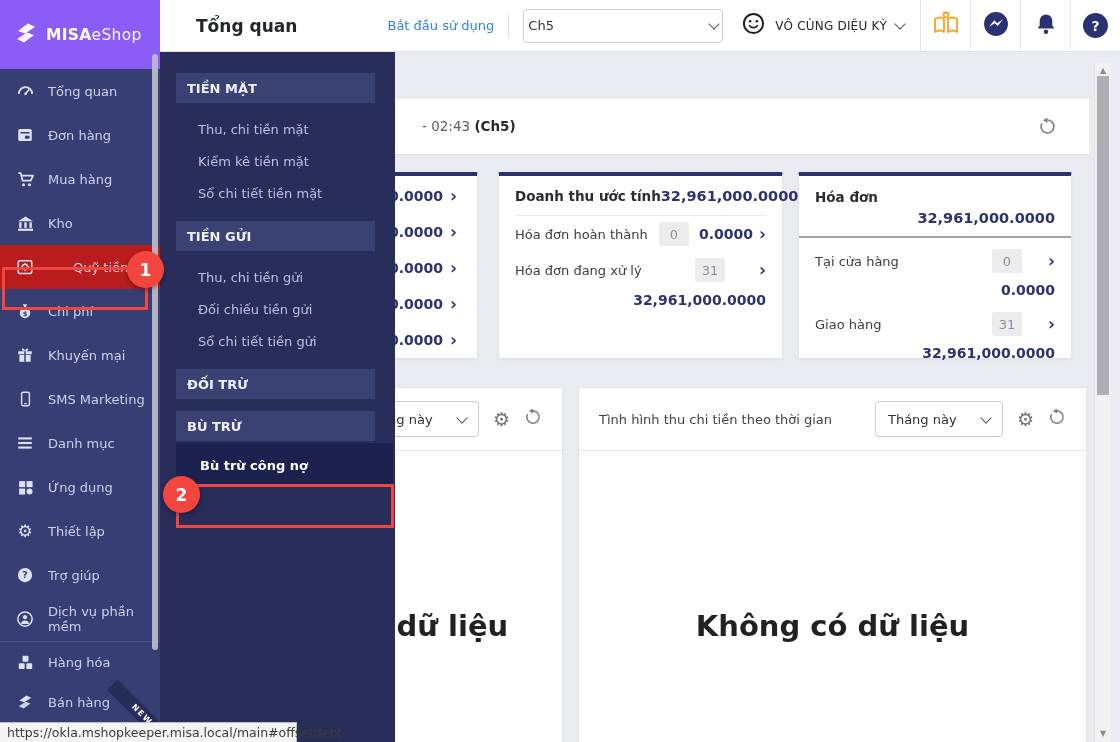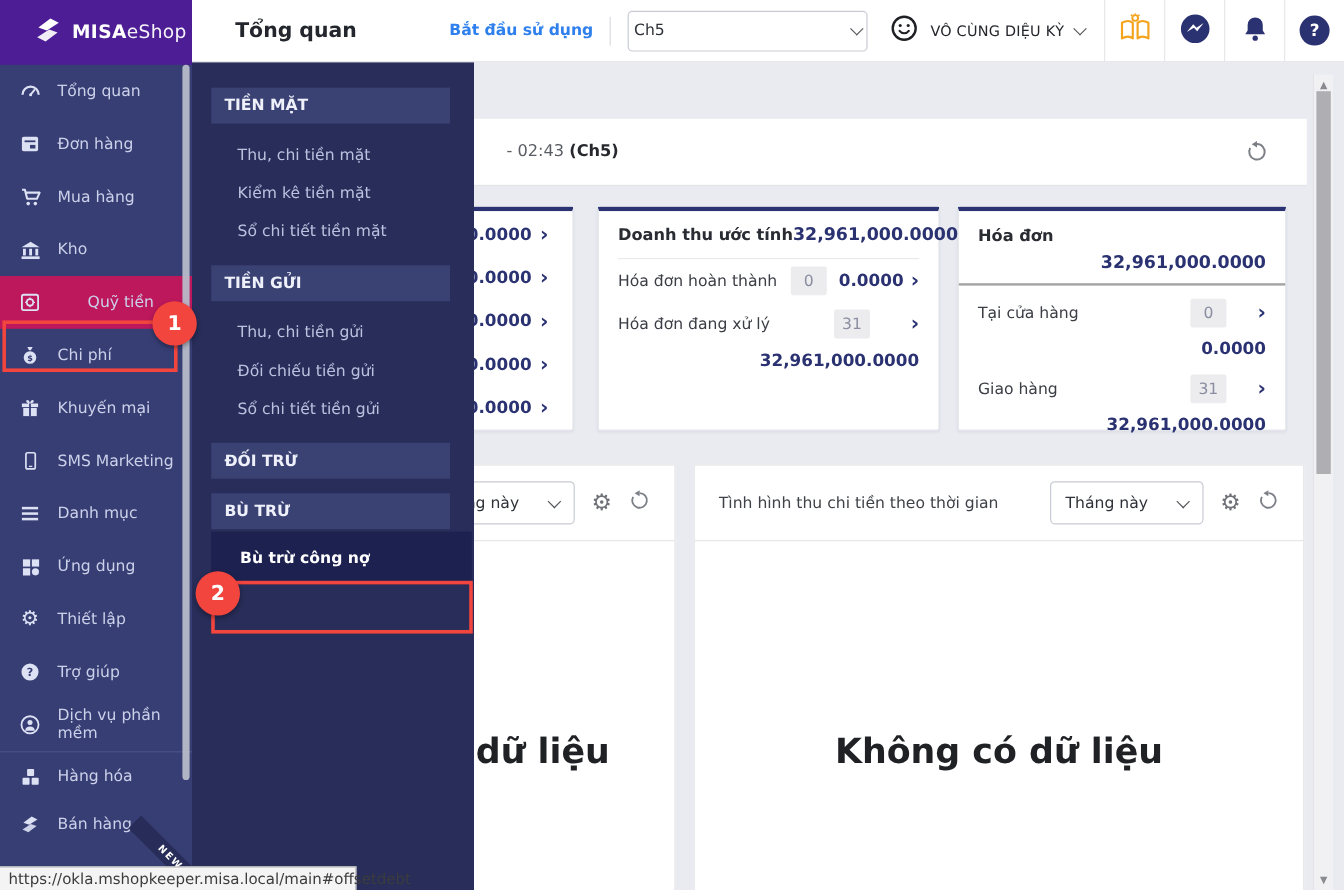--- a/index.html
+++ b/index.html
@@ -4,43 +4,43 @@
 <style>
   html,body{margin:0;padding:0;}
   .app{position:relative;width:1120px;height:742px;overflow:hidden;background:#e9ebf1;
        font-family:"DejaVu Sans","Liberation Sans",sans-serif;-webkit-font-smoothing:antialiased;}
 
   
   .header{position:absolute;left:160px;top:0;width:960px;height:52px;background:#fff;
           border-bottom:1px solid #e2e2e6;display:flex;align-items:center;z-index:3;box-sizing:border-box;}
   .header-title{font-size:17px;font-weight:bold;color:#24262d;margin-left:36px;}
   .header-right{margin-left:auto;display:flex;align-items:center;height:100%;}
-  .start-link{color:#2f80ed;font-size:13px;font-weight:bold;cursor:pointer;white-space:nowrap;}
+  .start-link{color:#2f80ed;font-size:13px;font-weight:normal;cursor:pointer;white-space:nowrap;}
   .vdiv{width:1px;height:24px;background:#dcdce1;margin:0 14px;}
   .branch-select{width:200px;height:34px;border:1px solid #c9cbd4;border-radius:4px;display:flex;
           align-items:center;padding:0 4px;font-size:13px;color:#2e3138;box-sizing:border-box;background:#fff;}
   .chev{width:7px;height:7px;border-right:1.6px solid #55585e;border-bottom:1.6px solid #55585e;
         transform:rotate(45deg);margin-top:-3px;}
   .branch-select .chev{margin-left:auto;}
   .account{display:flex;align-items:center;gap:9px;margin:0 16px 0 18px;}
   .account-name{font-size:12px;font-weight:normal;color:#23252b;letter-spacing:.2px;white-space:nowrap;}
   .icon-cell{width:50px;height:52px;border-left:1px solid #e7e7ea;display:flex;align-items:center;
              justify-content:center;box-sizing:border-box;}
   .q-circle{width:25px;height:25px;border-radius:50%;background:#2b3272;color:#fff;font-size:14px;
             font-weight:bold;display:flex;align-items:center;justify-content:center;}
 
   
   .sidebar{position:absolute;left:0;top:0;width:160px;height:742px;background:#373e74;z-index:5;}
-  .logo{height:54px;background:#4c1d95;display:flex;align-items:center;padding-left:27px;gap:7px;}
+  .logo{height:69px;background:#8b5cf6;display:flex;align-items:center;padding-left:13px;gap:7px;}
   .brand{color:#fff;font-size:15.5px;font-weight:bold;letter-spacing:.3px;}
   .brand-light{font-weight:normal;opacity:.95;}
   .nav-item{height:44px;display:flex;align-items:center;padding-left:15px;gap:13px;color:#ccd1ea;
             font-size:13px;cursor:pointer;}
   .nav-item.compact{height:40px;}
-  .nav-item.selected{background:#be185d;gap:38px;}
+  .nav-item.selected{background:#b91c1c;gap:38px;}
   .nicon{width:20px;display:flex;justify-content:center;align-items:center;flex:none;}
   .nav-divider{height:1px;background:#4b5288;}
   .side-scroll{position:absolute;right:2px;top:54px;width:6px;height:596px;background:#b7bac8;
                border-radius:3px;opacity:.95;}
   .new-ribbon{position:absolute;right:-24px;bottom:20px;width:84px;transform:rotate(45deg);
               background:#272c58;color:#fff;font-size:8px;font-weight:bold;text-align:center;
               padding:3px 0;letter-spacing:1.5px;}
 
   
   .submenu{position:absolute;left:160px;top:52px;width:235px;height:690px;background:#282d59;

